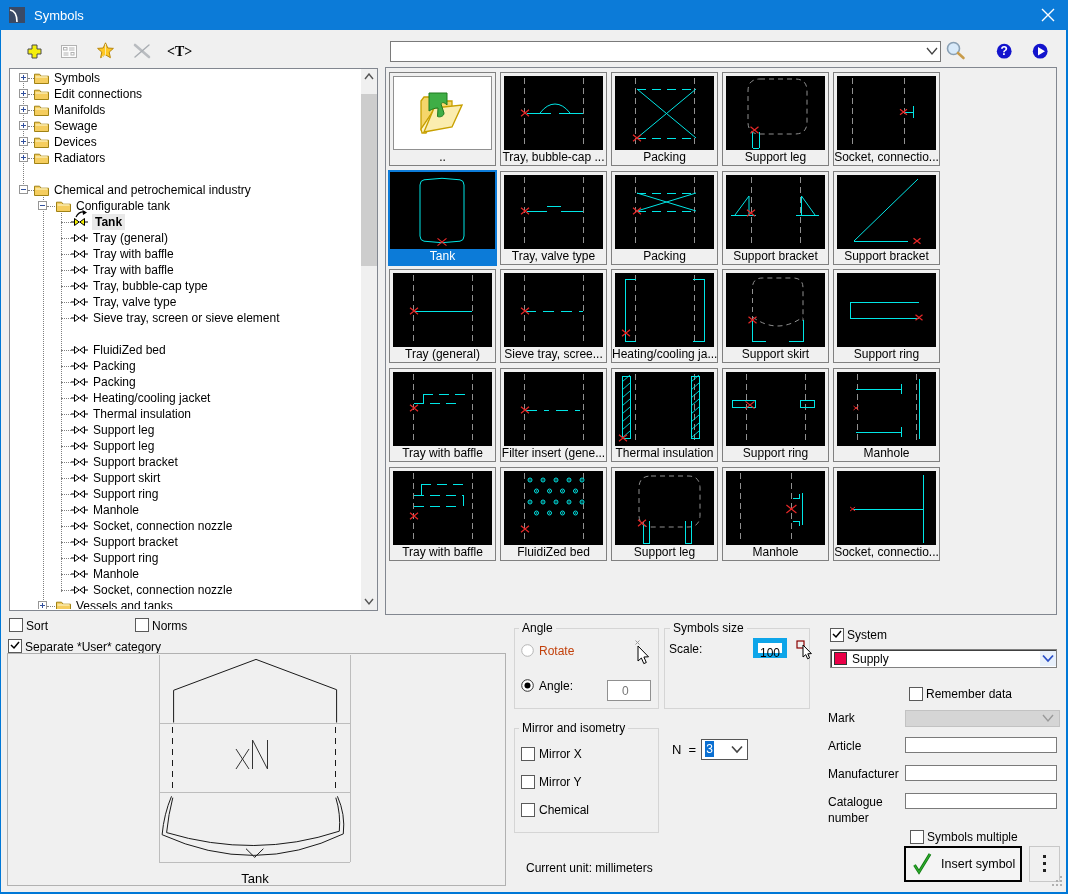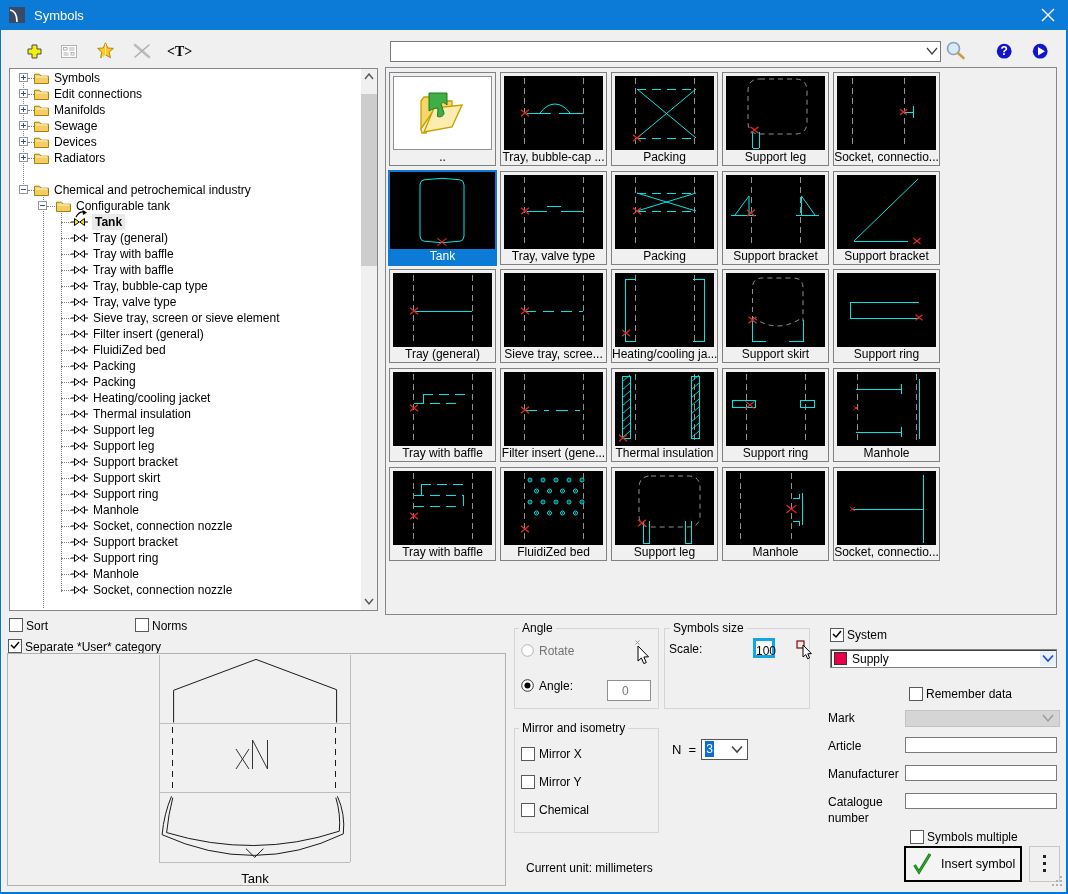--- a/index.html
+++ b/index.html
@@ -225,28 +225,20 @@
       <span class="ab" style="left:84px">Tray, valve type</span>
     </div>
 <div class="trow" style="left:0;top:242px;width:350px">
       <span class="doth" style="left:52px;top:8px;width:10px"></span>
       <svg class="ab" style="left:62px;top:3px" width="17" height="10">
         <path d="M0,5 L3,5 M14,5 L17,5" stroke="#000" stroke-width="1"></path>
         <path d="M3.5,1.5 L3.5,8.5 L8.2,5 Z M13.5,1.5 L13.5,8.5 L8.8,5 Z" fill="#fff" stroke="#000" stroke-width="1"></path>
       </svg>
       <span class="ab" style="left:84px">Sieve tray, screen or sieve element</span>
     </div>
-<div class="trow" style="left:0;top:258px;width:350px">
-      <span class="doth" style="left:52px;top:8px;width:10px"></span>
-      <svg class="ab" style="left:62px;top:3px" width="17" height="10">
-        <path d="M0,5 L3,5 M14,5 L17,5" stroke="#000" stroke-width="1"></path>
-        <path d="M3.5,1.5 L3.5,8.5 L8.2,5 Z M13.5,1.5 L13.5,8.5 L8.8,5 Z" fill="#fff" stroke="#000" stroke-width="1"></path>
-      </svg>
-      <span class="ab" style="left:84px">Filter insert (general)</span>
-    </div>
 <div class="trow" style="left:0;top:274px;width:350px">
       <span class="doth" style="left:52px;top:8px;width:10px"></span>
       <svg class="ab" style="left:62px;top:3px" width="17" height="10">
         <path d="M0,5 L3,5 M14,5 L17,5" stroke="#000" stroke-width="1"></path>
         <path d="M3.5,1.5 L3.5,8.5 L8.2,5 Z M13.5,1.5 L13.5,8.5 L8.8,5 Z" fill="#fff" stroke="#000" stroke-width="1"></path>
       </svg>
       <span class="ab" style="left:84px">FluidiZed bed</span>
     </div>
 <div class="trow" style="left:0;top:290px;width:350px">
       <span class="doth" style="left:52px;top:8px;width:10px"></span>
@@ -360,20 +352,32 @@
       </svg>
       <span class="ab" style="left:84px">Manhole</span>
     </div>
 <div class="trow" style="left:0;top:514px;width:350px">
       <span class="doth" style="left:52px;top:8px;width:10px"></span>
       <svg class="ab" style="left:62px;top:3px" width="17" height="10">
         <path d="M0,5 L3,5 M14,5 L17,5" stroke="#000" stroke-width="1"></path>
         <path d="M3.5,1.5 L3.5,8.5 L8.2,5 Z M13.5,1.5 L13.5,8.5 L8.8,5 Z" fill="#fff" stroke="#000" stroke-width="1"></path>
       </svg>
       <span class="ab" style="left:84px">Socket, connection nozzle</span>
+    </div>
+<div class="trow" style="left:0;top:530px;width:350px">
+      <span class="doth" style="left:38px;top:8px;width:8px"></span>
+      <span class="pm" style="left:29px;top:3px"></span>
+      <svg class="ab" style="left:29px;top:3px" width="9" height="9">
+        <path d="M2,4.5 L7,4.5 M4.5,2 L4.5,7" stroke="#31509e" stroke-width="1"></path>
+      </svg>
+      <svg class="ab" style="left:47px;top:2px" width="15" height="12">
+        <path d="M0.5,11.5 L0.5,2.2 L5.6,2.2 L7.2,4.2 L14.5,4.2 L14.5,11.5 Z" fill="#f5cd5e" stroke="#a08214" stroke-width="1"></path>
+        <path d="M1.5,5 L13.5,5" stroke="#fbe9a8" stroke-width="1.6"></path>
+      </svg>
+      <span class="ab" style="left:67px">Vessels and tanks</span>
     </div>
 </div>
 
 <div class="ab" style="left:361px;top:69px;width:16px;height:541px;background:#f0f0f0"></div>
 <svg class="ab" style="left:364px;top:73px" width="10" height="8">
     <path d="M1,6 L5,1 L9,6" fill="none" stroke="#555" stroke-width="1.4"></path>
   </svg>
 <svg class="ab" style="left:364px;top:598px" width="10" height="8">
     <path d="M1,1 L5,6 L9,1" fill="none" stroke="#555" stroke-width="1.4"></path>
   </svg>
@@ -659,32 +663,32 @@
 </g>
 </svg>
   </div>
 <div class="ab" style="left:130px;top:871px;width:250px;text-align:center;font-size:13px">Tank</div>
 
 <div class="ab grpbox" style="left:514px;top:628px;width:145px;height:81px"></div>
 <div class="ab grplab" style="left:519px;top:621px">Angle</div>
 <svg class="ab" style="left:521px;top:644px" width="14" height="14">
     <circle cx="6.5" cy="6.5" r="5.8" fill="#fff" stroke="#b5b5b5" stroke-width="1"></circle>
   </svg>
-<div class="ab" style="left:539px;top:644px;color:#737373">Rotate</div>
+<div class="ab" style="left:539px;top:644px;color:#c2410c">Rotate</div>
 <svg class="ab" style="left:521px;top:679px" width="14" height="14">
     <circle cx="6.5" cy="6.5" r="5.8" fill="#fff" stroke="#333" stroke-width="1"></circle>
     <circle cx="6.5" cy="6.5" r="3" fill="#000"></circle>
   </svg>
 <div class="ab" style="left:539px;top:679px">Angle:</div>
 <div class="ab box" style="left:607px;top:680px;width:44px;height:21px;background:#fff;border:1px solid #909090;color:#777;padding:3px 0 0 14px">0</div>
 
 <div class="ab grpbox" style="left:664px;top:628px;width:146px;height:81px"></div>
 <div class="ab grplab" style="left:670px;top:621px">Symbols size</div>
 <div class="ab" style="left:669px;top:642px">Scale:</div>
-<div class="ab box" style="left:753px;top:638px;width:22px;height:20px;background:#fff;border:3px solid #0ea5e9;text-align:center;padding-top:3px">100</div>
+<div class="ab box" style="left:753px;top:638px;width:34px;height:20px;background:#fff;border:5px solid #0ea5e9;text-align:center;padding-top:3px">100</div>
 <svg class="ab" style="left:796px;top:640px" width="18" height="20">
     <rect x="1" y="1" width="7" height="7" fill="none" stroke="#8b0000" stroke-width="1.2"></rect>
     <path d="M7,5 L7,17 L9.8,14.6 L11.6,18.8 L13.6,17.9 L11.8,13.8 L15.4,13.6 Z" fill="#fff" stroke="#000" stroke-width="1"></path>
   </svg>
 
 <div class="ab grpbox" style="left:514px;top:728px;width:145px;height:105px"></div>
 <div class="ab grplab" style="left:519px;top:721px">Mirror and isometry</div>
 <div class="ab cb" style="left:521px;top:747px"></div>
 <div class="ab" style="left:539px;top:747px">Mirror X</div>
 <div class="ab cb" style="left:521px;top:775px"></div>

